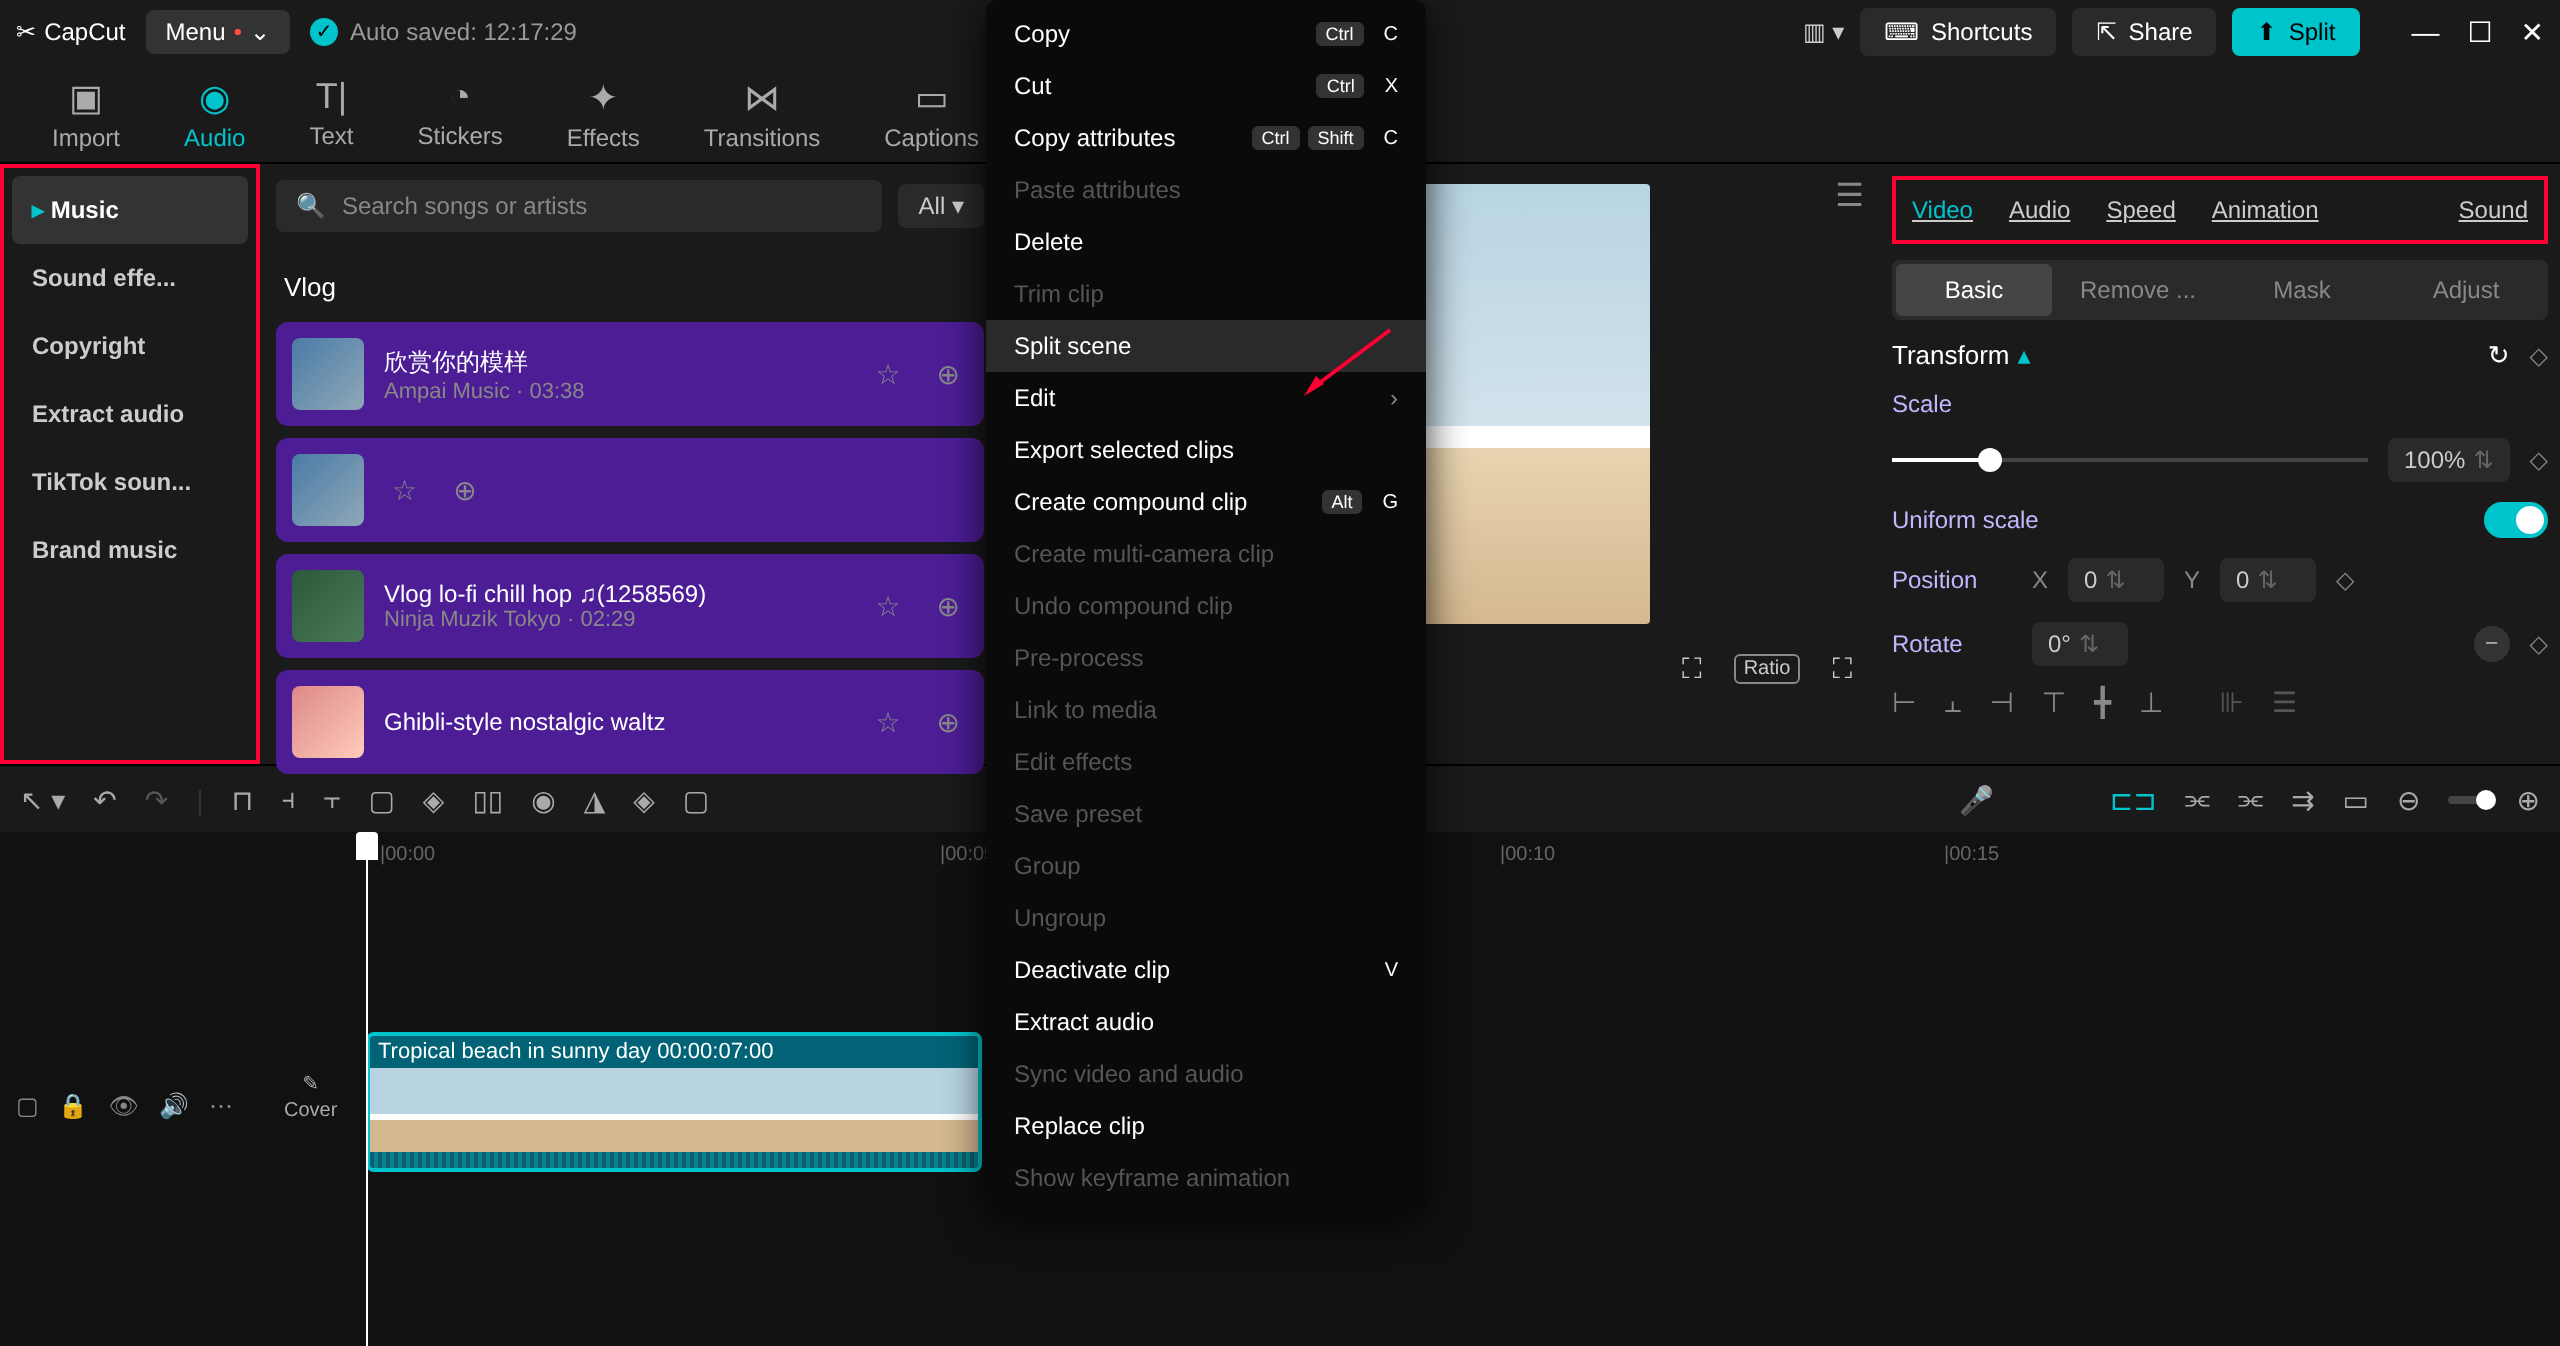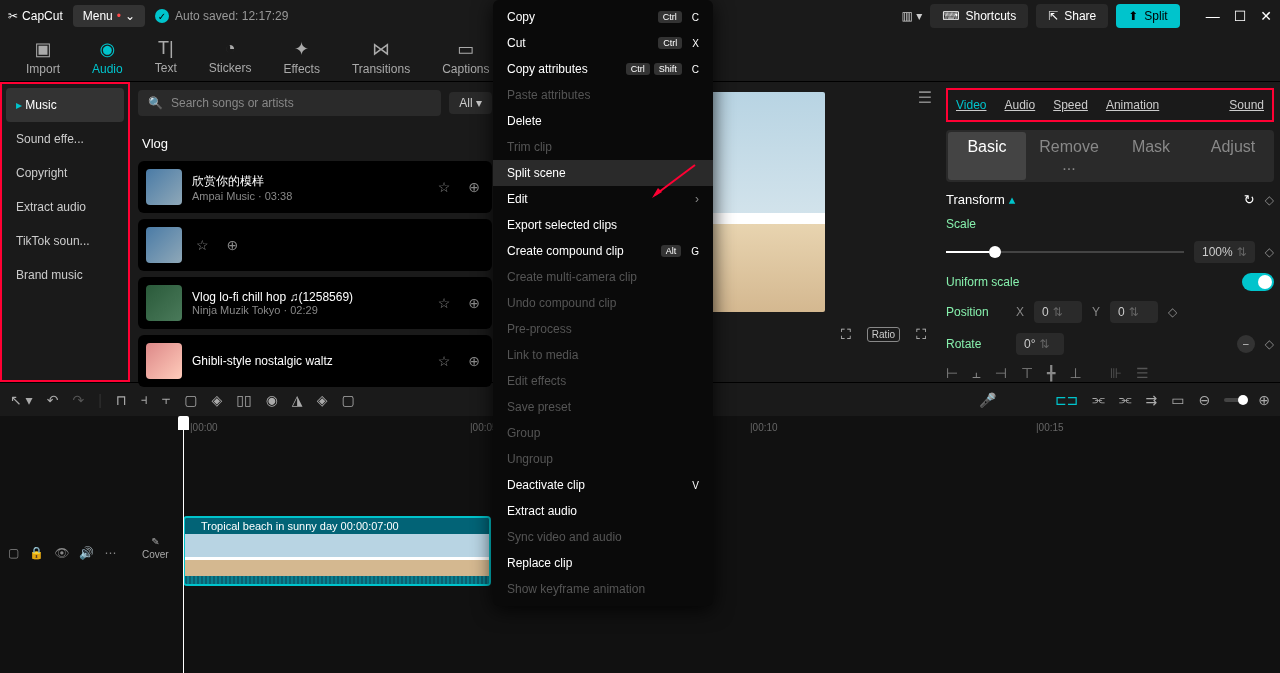--- a/index.html
+++ b/index.html
@@ -16,29 +16,29 @@
 .win-ctrls { display: flex; gap: 14px; margin-left: 18px; color: #fff; font-size: 14px; }
 
 .main-tabs { height: 50px; background: #1a1a1a; display: flex; align-items: center; padding: 0 10px; gap: 0; border-bottom: 1px solid #000; }
 .main-tab { display: flex; flex-direction: column; align-items: center; gap: 2px; padding: 4px 16px; color: #aaa; font-size: 12px; }
 .main-tab.active { color: #00c4cc; }
 .main-tab-icon { font-size: 18px; }
 
 .content-area { display: flex; height: 300px; }
 
 .left-panel { width: 130px; background: #1a1a1a; border: 2px solid #ff0033; padding: 4px; }
-.lp-item { padding: 10px 10px; color: #ccc; font-size: 12px; border-radius: 4px; white-space: nowrap; overflow: hidden; text-overflow: ellipsis; }
+.lp-item { padding: 10px 10px; color: #ccc; font-size: 12px; border-radius: 4px; white-space: nowrap; overflow: hidden; text-overflow: ellipsis; font-weight: bold; }
 .lp-item.active { background: #333; color: #fff; }
 .lp-item.active::before { content: "▸ "; color: #00c4cc; }
 
 .mid-panel { width: 370px; background: #1a1a1a; padding: 8px; }
 .search-box { background: #2a2a2a; border-radius: 4px; padding: 6px 10px; color: #888; font-size: 12px; display: flex; align-items: center; gap: 8px; margin-bottom: 10px; }
 .filter-pill { background: #2a2a2a; padding: 4px 10px; border-radius: 4px; font-size: 12px; }
 .section-title { color: #fff; font-size: 13px; margin: 10px 4px; }
-.song-item { display: flex; align-items: center; gap: 10px; padding: 8px; background: #000000; border-radius: 6px; margin-bottom: 6px; }
+.song-item { display: flex; align-items: center; gap: 10px; padding: 8px; background: #4c1d95; border-radius: 6px; margin-bottom: 6px; }
 .song-thumb { width: 36px; height: 36px; background: linear-gradient(135deg, #4a7ba6, #8fa8b8); border-radius: 4px; flex-shrink: 0; }
 .song-thumb.green { background: linear-gradient(135deg, #2a5a3a, #4a7a5a); }
 .song-thumb.pink { background: linear-gradient(135deg, #d88, #fcb); }
 .song-info { flex: 1; overflow: hidden; }
 .song-title { color: #fff; font-size: 12px; white-space: nowrap; overflow: hidden; text-overflow: ellipsis; }
 .song-sub { color: #888; font-size: 11px; }
 .song-act { color: #888; font-size: 14px; margin: 0 4px; cursor: pointer; }
 
 .preview-panel { flex: 1; background: #1a1a1a; display: flex; flex-direction: column; align-items: center; padding: 6px; position: relative; }
 .preview-menu { position: absolute; right: 8px; top: 6px; color: #888; font-size: 16px; }
@@ -48,26 +48,26 @@
 .wave { position: absolute; top: 55%; left: 0; right: 0; height: 20px; background: #fff; }
 .preview-ctrls { display: flex; align-items: center; gap: 16px; margin-top: 14px; color: #ccc; font-size: 14px; margin-left: auto; margin-right: 8px; }
 .ratio-badge { border: 1px solid #888; padding: 1px 4px; border-radius: 3px; font-size: 10px; }
 
 .right-panel { width: 340px; background: #1a1a1a; padding: 6px; }
 .rp-tabs { display: flex; gap: 18px; border: 2px solid #ff0033; padding: 8px 8px; margin-bottom: 8px; text-decoration: underline; }
 .rp-tab { color: #ccc; font-size: 12px; }
 .rp-tab.active { color: #00c4cc; }
 .rp-tab.last { margin-left: auto; }
 .rp-subtabs { display: flex; gap: 4px; background: #2a2a2a; border-radius: 4px; padding: 2px; margin-bottom: 10px; }
-.rp-subtab { flex: 1; text-align: center; padding: 6px; border-radius: 3px; font-size: 16px; color: #888; }
+.rp-subtab { flex: 1; text-align: center; padding: 6px; border-radius: 3px; font-size: 12px; color: #888; }
 .rp-subtab.active { background: #444; color: #fff; }
 .rp-section { margin-bottom: 14px; }
 .rp-section-title { color: #fff; font-size: 13px; margin-bottom: 10px; display: flex; align-items: center; }
 .rp-row { display: flex; align-items: center; gap: 10px; margin-bottom: 10px; }
-.rp-label { color: #86efac; font-size: 12px; width: 60px; }
+.rp-label { color: #c4b5fd; font-size: 12px; width: 60px; }
 .rp-slider { flex: 1; height: 2px; background: #444; position: relative; }
 .rp-slider-fill { position: absolute; left: 0; top: 0; height: 100%; width: 18%; background: #fff; }
 .rp-slider-thumb { position: absolute; left: 18%; top: -5px; width: 12px; height: 12px; background: #fff; border-radius: 50%; }
 .rp-num { background: #2a2a2a; padding: 4px 8px; border-radius: 4px; font-size: 12px; min-width: 48px; text-align: center; display: flex; align-items: center; gap: 4px; }
 .rp-diamond { color: #888; font-size: 12px; }
 .toggle { width: 32px; height: 18px; background: #00c4cc; border-radius: 9px; position: relative; }
 .toggle::after { content: ""; position: absolute; right: 2px; top: 2px; width: 14px; height: 14px; background: #fff; border-radius: 50%; }
 .align-row { display: flex; gap: 14px; margin-top: 8px; color: #888; font-size: 14px; }
 
 .timeline-toolbar { height: 34px; background: #1a1a1a; display: flex; align-items: center; padding: 0 10px; gap: 14px; color: #aaa; font-size: 14px; border-top: 1px solid #000; }
@@ -76,21 +76,21 @@
 .tt-icon.active { color: #00c4cc; }
 
 .timeline { background: #111; height: 257px; position: relative; }
 .ruler { height: 24px; position: relative; color: #666; font-size: 10px; }
 .ruler-mark { position: absolute; top: 6px; }
 .playhead { position: absolute; left: 183px; top: 0; bottom: 0; width: 1px; background: #fff; z-index: 5; }
 .playhead-head { position: absolute; left: -5px; top: 0; width: 11px; height: 14px; background: #fff; border-radius: 2px 2px 0 0; }
 .track-ctrls { position: absolute; left: 8px; top: 130px; display: flex; gap: 10px; color: #888; font-size: 12px; align-items: center; }
 .cover-btn { display: flex; flex-direction: column; align-items: center; gap: 2px; color: #aaa; font-size: 10px; position: absolute; left: 142px; top: 120px; }
 .clip { position: absolute; left: 183px; top: 100px; width: 308px; height: 70px; background: #1a5a6a; border: 2px solid #00c4cc; border-radius: 4px; overflow: hidden; }
-.clip-label { background: rgba(0,100,120,0.9); color: #fff; font-size: 11px; padding: 2px 16px; }
+.clip-label { background: rgba(0,100,120,0.9); color: #fff; font-size: 11px; padding: 2px 4px; }
 .clip-frames { height: 42px; display: flex; }
 .clip-frame { flex: 1; background: linear-gradient(#b8d4e3 0%, #b8d4e3 55%, #fff 55%, #fff 62%, #d4b890 62%); }
 .clip-audio { height: 10px; background: repeating-linear-gradient(90deg, #0a6070, #0a6070 2px, #0a8090 2px, #0a8090 4px); }
 
 .context-menu { position: absolute; left: 493px; top: 0; width: 220px; background: #0a0a0a; border-radius: 6px; box-shadow: 0 4px 20px rgba(0,0,0,0.8); z-index: 100; padding: 4px 0; }
 .ctx-item { padding: 6px 14px; color: #fff; font-size: 12px; display: flex; align-items: center; cursor: pointer; }
 .ctx-item.hover { background: #2a2a2a; }
 .ctx-item.disabled { color: #555; }
 .ctx-key { margin-left: auto; display: flex; gap: 4px; align-items: center; font-size: 10px; }
 .kbd { background: #333; padding: 1px 5px; border-radius: 3px; font-size: 9px; }
@@ -346,21 +346,21 @@
       <span style="position:absolute; right:-4px; top:-3px; width:10px; height:10px; background:#fff; border-radius:50%"></span>
     </span>
   <span class="tt-icon">⊕</span>
 </div>
 
 <div class="timeline">
   <div class="ruler" id="ruler">
       <span class="ruler-mark" style="left: 190px;">|00:00</span>
       <span class="ruler-mark" style="left: 470px;">|00:05</span>
       <span class="ruler-mark" style="left: 750px;">|00:10</span>
-      <span class="ruler-mark" style="left: 1036px;">|00:15</span>
+      <span class="ruler-mark" style="left: 972px;">|00:15</span>
     </div>
   <div class="playhead">
       <div class="playhead-head"></div>
     </div>
   <div class="track-ctrls">
     <span>▢</span>
     <span>🔒</span>
     <span>👁</span>
     <span>🔊</span>
     <span>⋯</span>

